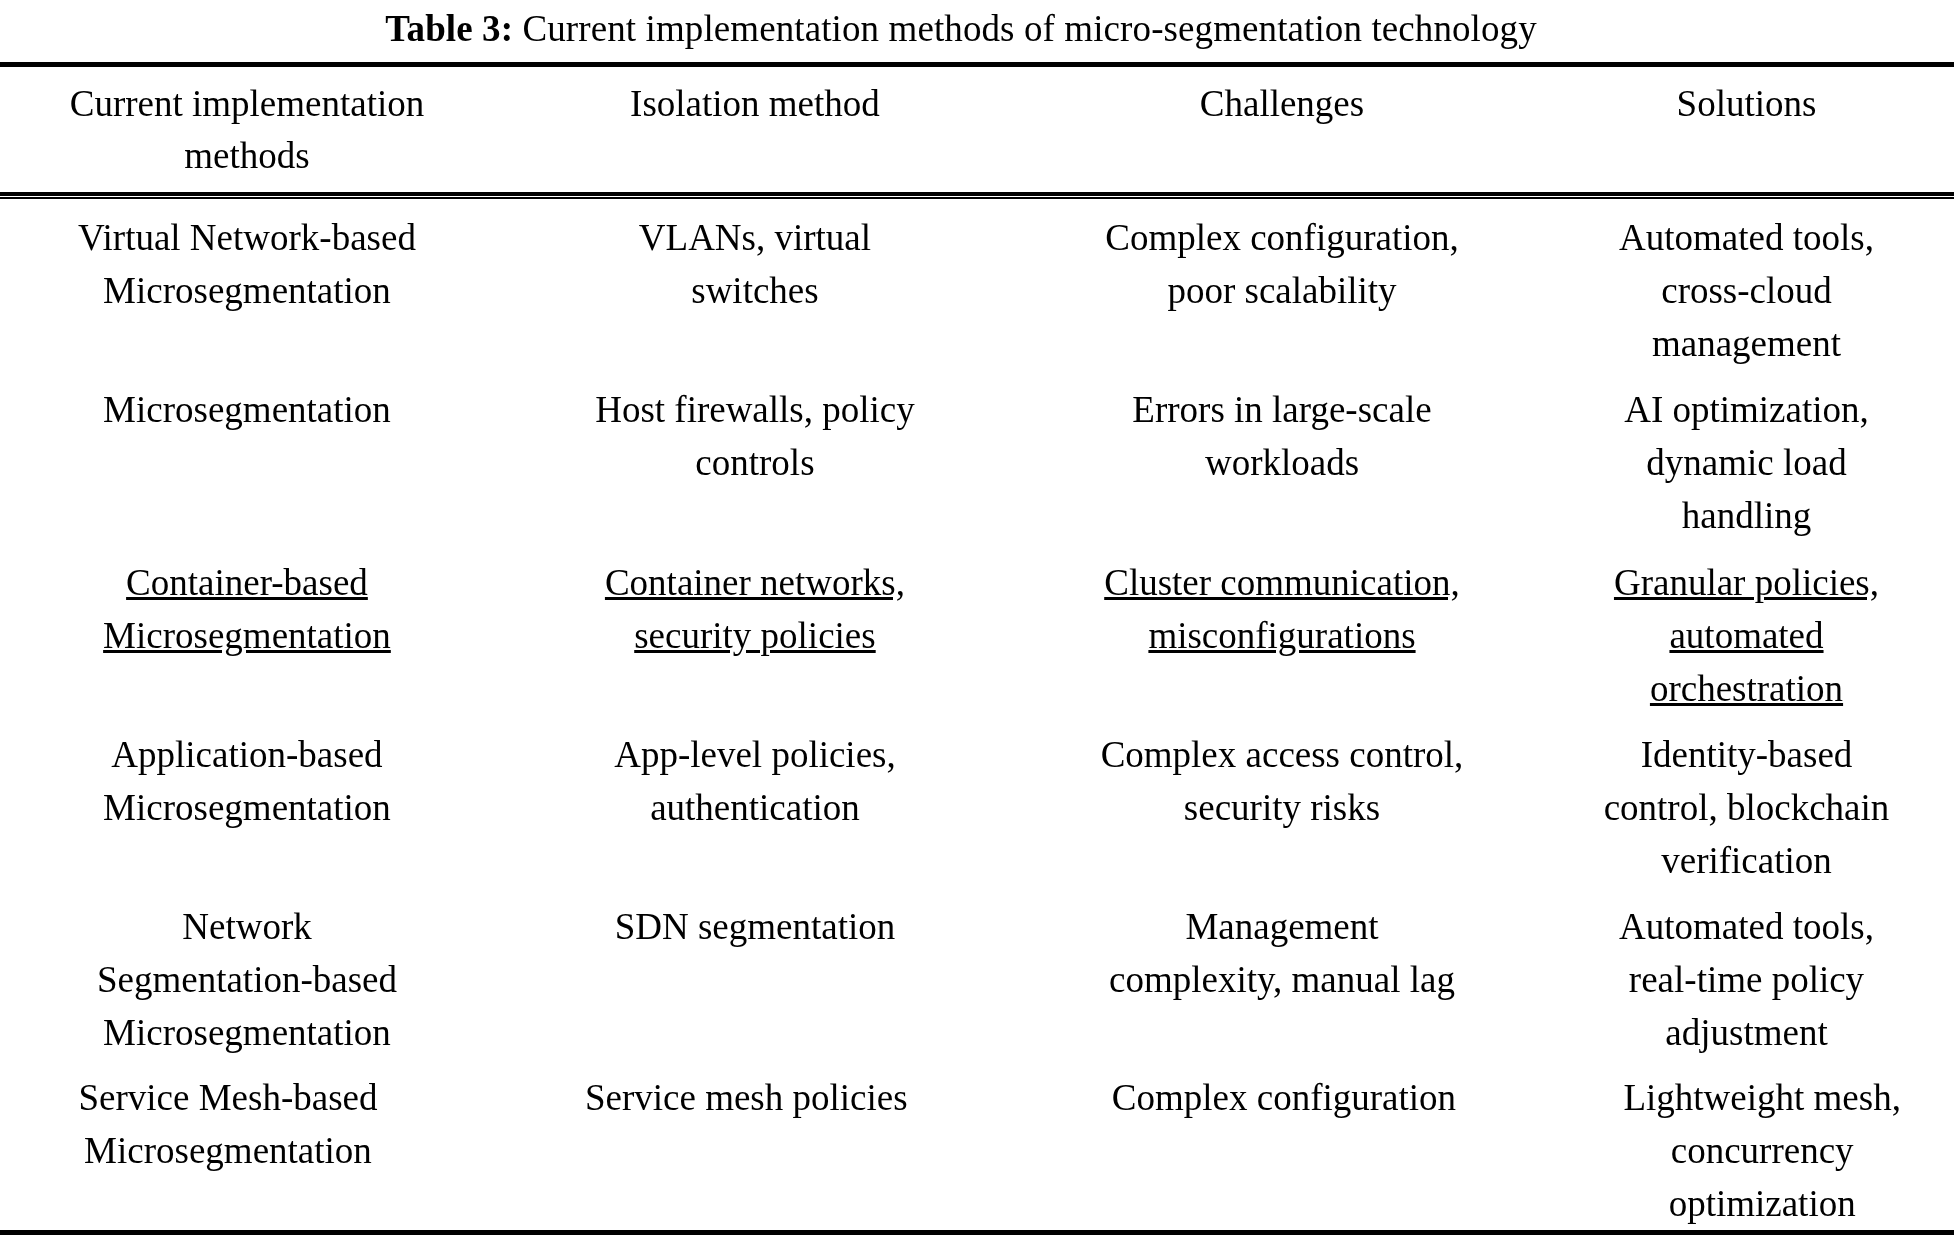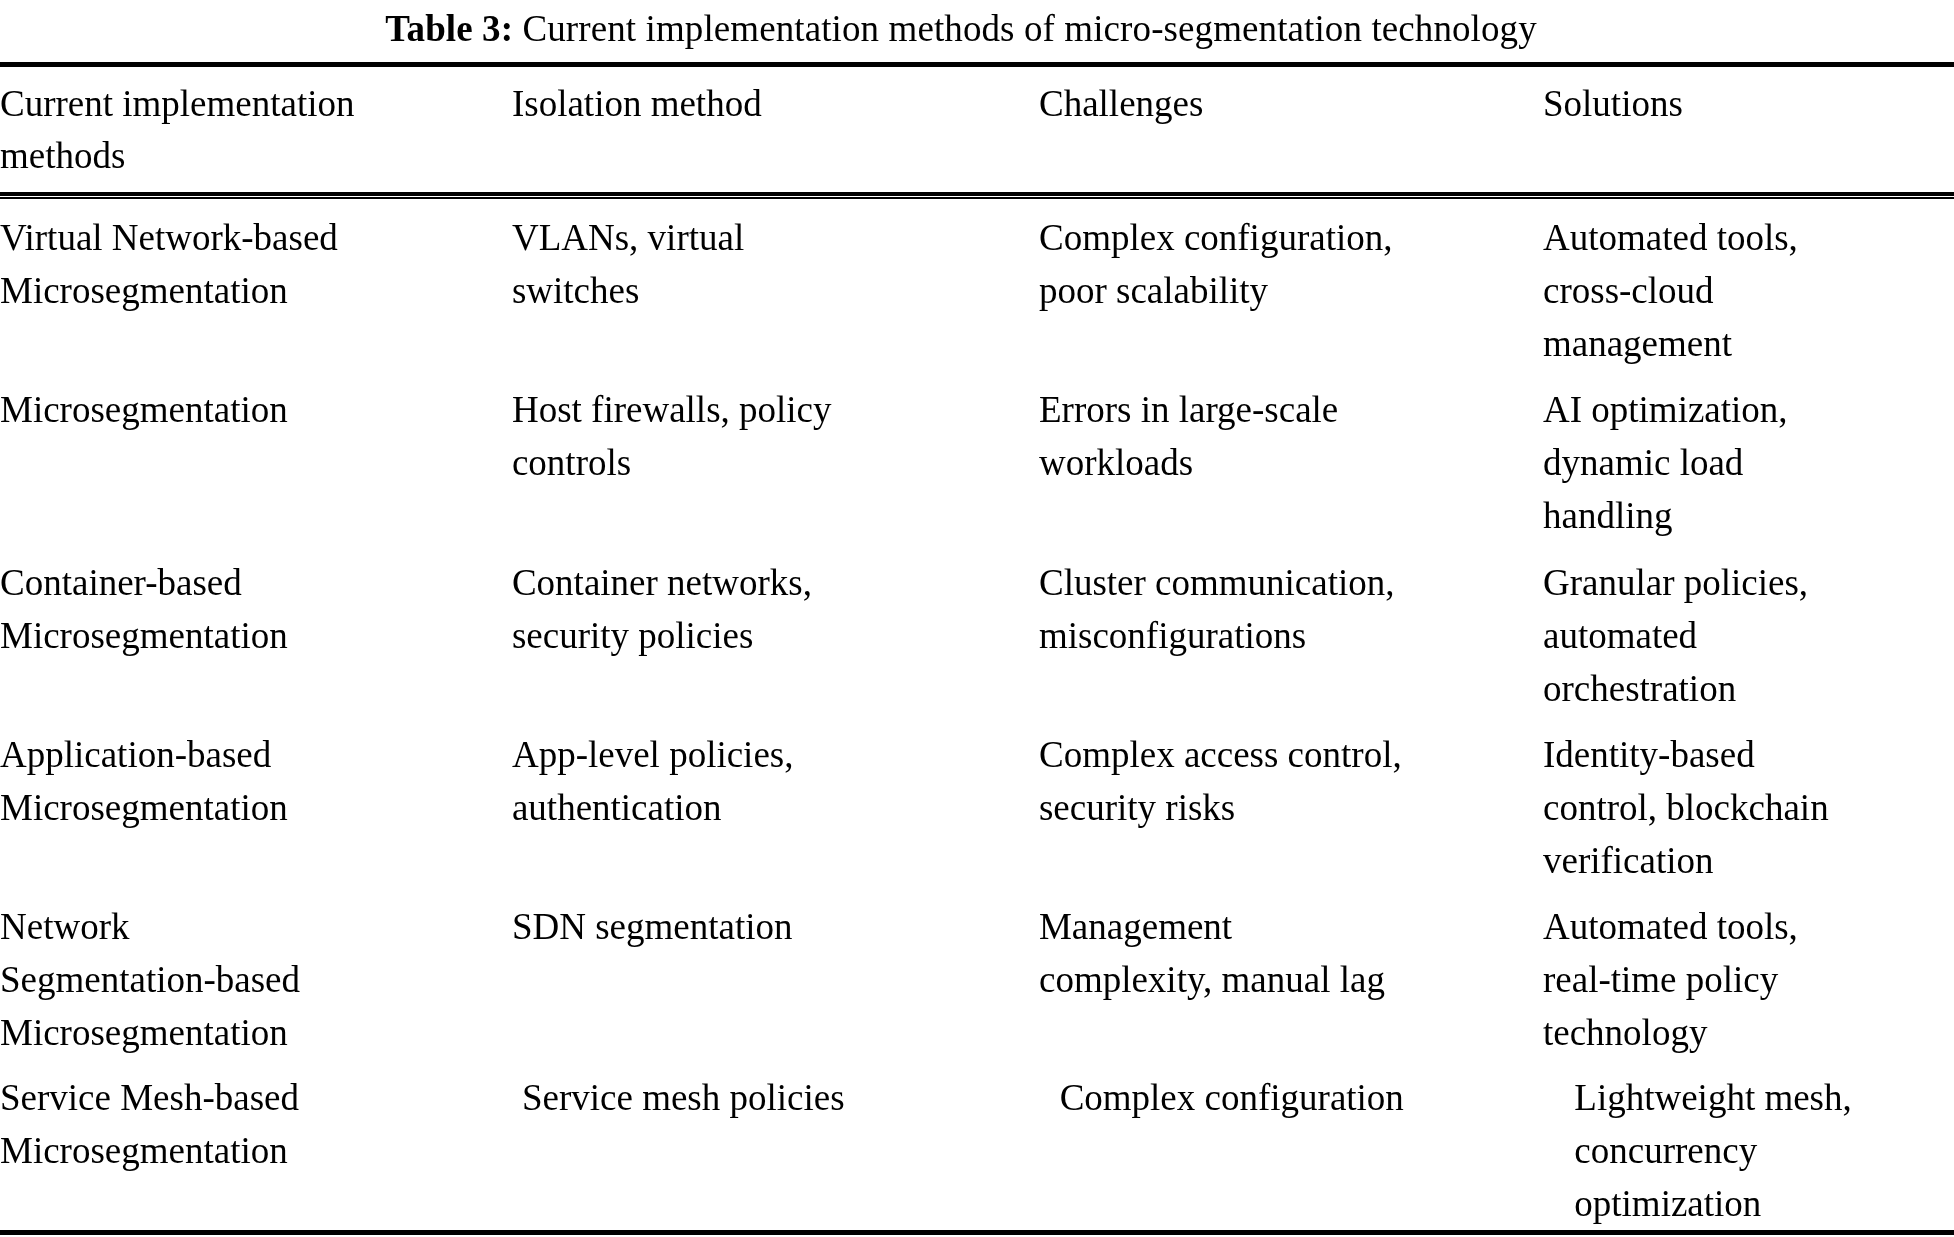--- a/index.html
+++ b/index.html
@@ -82,20 +82,21 @@
     display: flex;
     width: 1954px;
   }
   .cell {
     font-size: 37px;
     line-height: 53px;
     box-sizing: border-box;
     padding: 0;
     word-break: normal;
     overflow-wrap: break-word;
+    text-align: center;
   }
   .c1 { width: 518px; padding-right: 18px; }
   .c2 { width: 510px; padding-right: 18px; }
   .c3 { width: 510px; padding-right: 18px; margin-left: 23px; }
   .c4 { width: 416px; padding-right: 4px; }
 
   .head-row {
     padding-top: 11px;
     padding-bottom: 10px;
   }
@@ -105,21 +106,21 @@
   }
 
   .body-row {
     padding-top: 6px;
   }
   .body-block { padding-top: 6px; }
 
   
   .r0 { min-height: 166px; }
   .r1 { min-height: 167px; }
-  .r2 { min-height: 166px; }
+  .r2 { min-height: 166px; text-decoration: underline; }
   .r3 { min-height: 166px; }
   .r4 { min-height: 160px; }
   .r5 { min-height: 155px; gap: 48px; }
 
   .line { display: block; white-space: nowrap; }
 </style>
 </head>
 <body>
 
 <div class="table-figure">
@@ -242,21 +243,21 @@
       <div class="cell c2 body-block">
         <span class="line">SDN segmentation</span>
       </div>
       <div class="cell c3 body-block">
         <span class="line">Management</span>
         <span class="line">complexity, manual lag</span>
       </div>
       <div class="cell c4 body-block">
         <span class="line">Automated tools,</span>
         <span class="line">real-time policy</span>
-        <span class="line">technology</span>
+        <span class="line">adjustment</span>
       </div>
     </div>
 
     <div class="row body-row r5">
       <div class="cell c1 body-block">
         <span class="line">Service Mesh-based</span>
         <span class="line">Microsegmentation</span>
       </div>
       <div class="cell c2 body-block">
         <span class="line">Service mesh policies</span>

